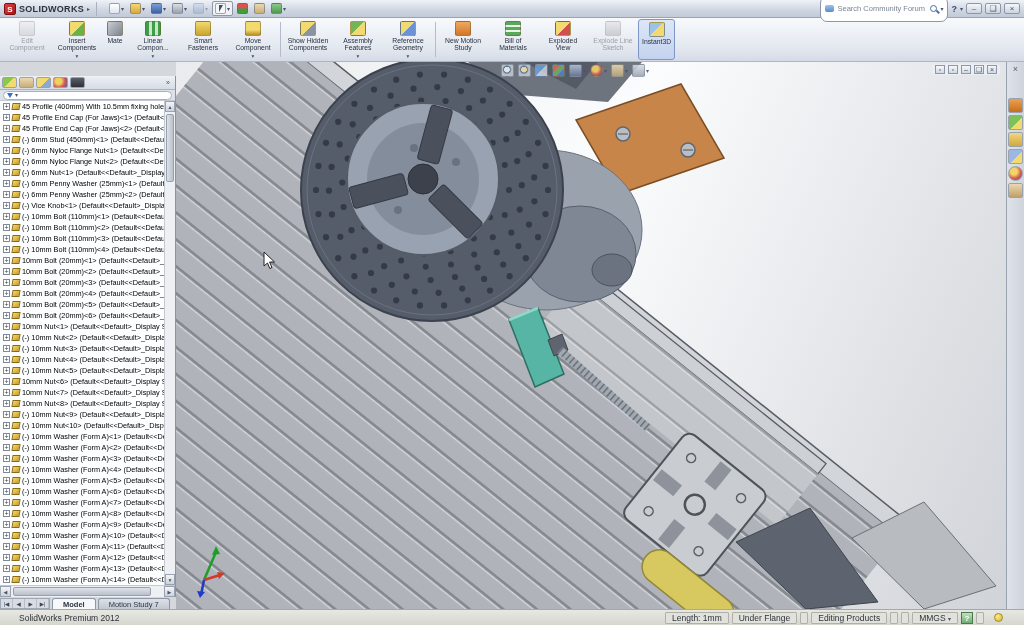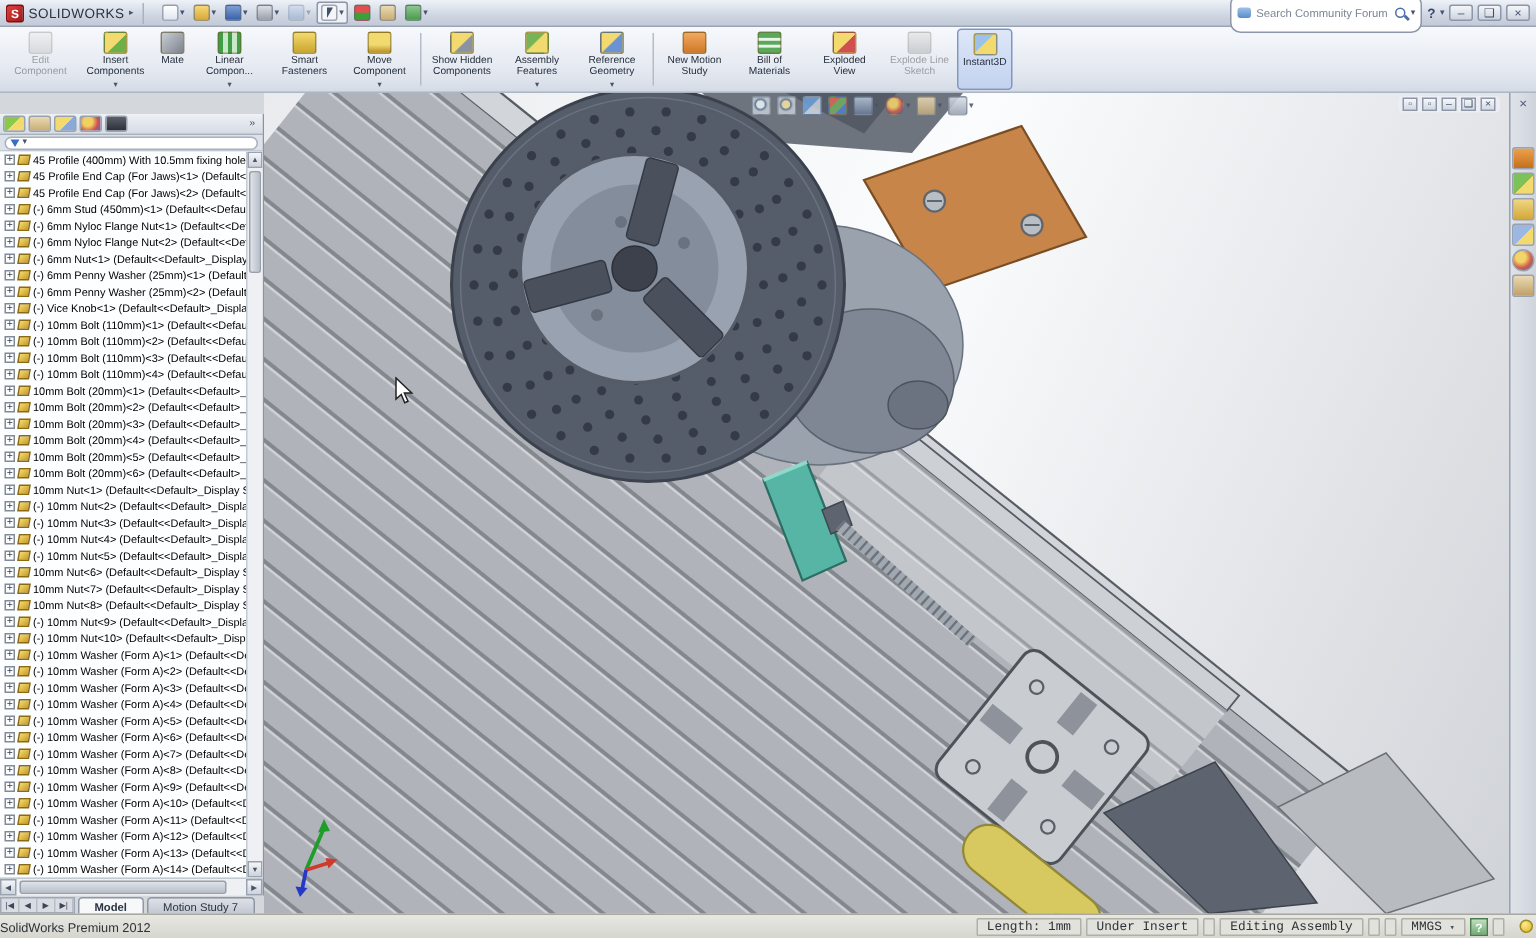--- a/index.html
+++ b/index.html
@@ -6,21 +6,21 @@
   html,body { width:1024px; height:625px; overflow:hidden; font-family:"Liberation Sans",sans-serif; background:#d4d7dc; }
   #app { position:relative; width:1024px; height:625px; }
 
   
   #titlebar { position:absolute; left:0; top:0; width:1024px; height:18px;
     background:linear-gradient(#eef2f8,#cfd6e2 60%,#c2cad8); border-bottom:1px solid #9aa3b2;
     display:flex; align-items:center; padding:0 4px; z-index:20; }
   .brand { display:flex; align-items:center; gap:3px; }
   .brand-logo { width:12px; height:12px; background:linear-gradient(135deg,#e04040,#a01818); border-radius:2px; border:1px solid #7d1010;
     color:#fff; font-size:8px; font-weight:bold; text-align:center; line-height:11px; }
-  .brand-name { font-size:9px; font-weight:normal; color:#2c3340; letter-spacing:.3px; }
+  .brand-name { font-size:9px; font-weight:bold; color:#2c3340; letter-spacing:.3px; }
   .tb-sep { width:7px; height:14px; border-left:1px solid #aab2c0; margin:0 4px 0 6px; }
   .qtools { display:flex; align-items:center; gap:2px; }
   .qtool { display:flex; align-items:center; gap:1px; padding:1px 2px; border-radius:2px; }
   .qtool.boxed { border:1px solid #8d97a8; background:#eef1f6; }
   .qtool.disabled { opacity:.4; }
   .qicon { width:11px; height:11px; border-radius:2px; border:1px solid rgba(90,100,120,.55); }
   .q-new-doc-icon { background:linear-gradient(#ffffff,#dfe6f0); }
   .q-open-icon { background:linear-gradient(#f5d874,#d9a93a); }
   .q-save-icon { background:linear-gradient(#7d9fd4,#3a62a8); }
   .q-print-icon { background:linear-gradient(#dcdfe4,#9aa1ab); }
@@ -141,22 +141,22 @@
   
   #motionbar { position:absolute; left:0; top:597px; height:12px; display:flex; align-items:flex-end; z-index:17; }
   #navcluster { display:flex; background:#d9dde3; border:1px solid #a0a8b4; height:11px; }
   .navbtn { width:12px; font-size:5.5px; text-align:center; line-height:10px; color:#3c4656; border-right:1px solid #b8bec8; }
   .mtab { font-size:7.5px; padding:1px 10px 0 10px; height:11px; background:linear-gradient(#dde1e7,#c2c8d2); border:1px solid #8e97a6; border-bottom:none;
     border-radius:3px 3px 0 0; margin-left:2px; color:#2c3442; white-space:nowrap; }
   .mtab.active { background:#f6f8fa; font-weight:bold; }
 
   
   #statusbar { position:absolute; left:0; top:609px; width:1024px; height:16px; background:linear-gradient(#e8e8e3,#d6d6cf);
-    border-top:1px solid #a8a8a0; display:flex; align-items:center; font-size:8.5px; color:#2e3238; padding:0 0; z-index:21; }
-  .scell { border:1px solid #b0b0a8; border-radius:1px; background:#e2e2dc; padding:0 6px; margin-left:3px; height:12px; line-height:11px; white-space:nowrap;font-family:Liberation Mono, monospace; }
+    border-top:1px solid #a8a8a0; display:flex; align-items:center; font-size:8.5px; color:#2e3238; padding:0 19px; z-index:21; }
+  .scell { border:1px solid #b0b0a8; border-radius:1px; background:#e2e2dc; padding:0 6px; margin-left:3px; height:12px; line-height:11px; white-space:nowrap; }
   .scell.thin { width:8px; padding:0; }
   .s-right { margin-left:auto; display:flex; align-items:center; }
   .help-box { width:12px; height:12px; margin-left:3px; background:linear-gradient(#bfe0c0,#6fae72); border:1px solid #4a7a4e;
     color:#fff; font-size:8px; font-weight:bold; text-align:center; line-height:11px; }
   .yellow-dot { width:9px; height:9px; border-radius:50%; background:radial-gradient(circle at 35% 30%,#ffe98a,#d8b830); border:1px solid #a08a20; margin-left:10px; margin-right:2px; }
 </style>
 </head>
 <body>
 
 <div id="app">
@@ -824,23 +824,23 @@
         <div class="navbtn">▶|</div>
       </div>
   <div class="mtab active">Model</div>
       <div class="mtab">Motion Study 7</div>
     </div>
 
   <div id="statusbar">
     <span>SolidWorks Premium 2012</span>
     <div class="s-right">
       <div class="scell">Length: 1mm</div>
-      <div class="scell">Under Insert</div>
+      <div class="scell">Under Flange</div>
       <div class="scell thin"></div>
-      <div class="scell">Editing Assembly</div>
+      <div class="scell">Editing Products</div>
       <div class="scell thin"></div>
       <div class="scell thin"></div>
       <div class="scell"><span>MMGS</span> <span class="caret">▾</span></div>
       <div class="help-box">?</div>
       <div class="scell thin"></div>
       <div class="yellow-dot"></div>
     </div>
   </div>
 
 </div>

